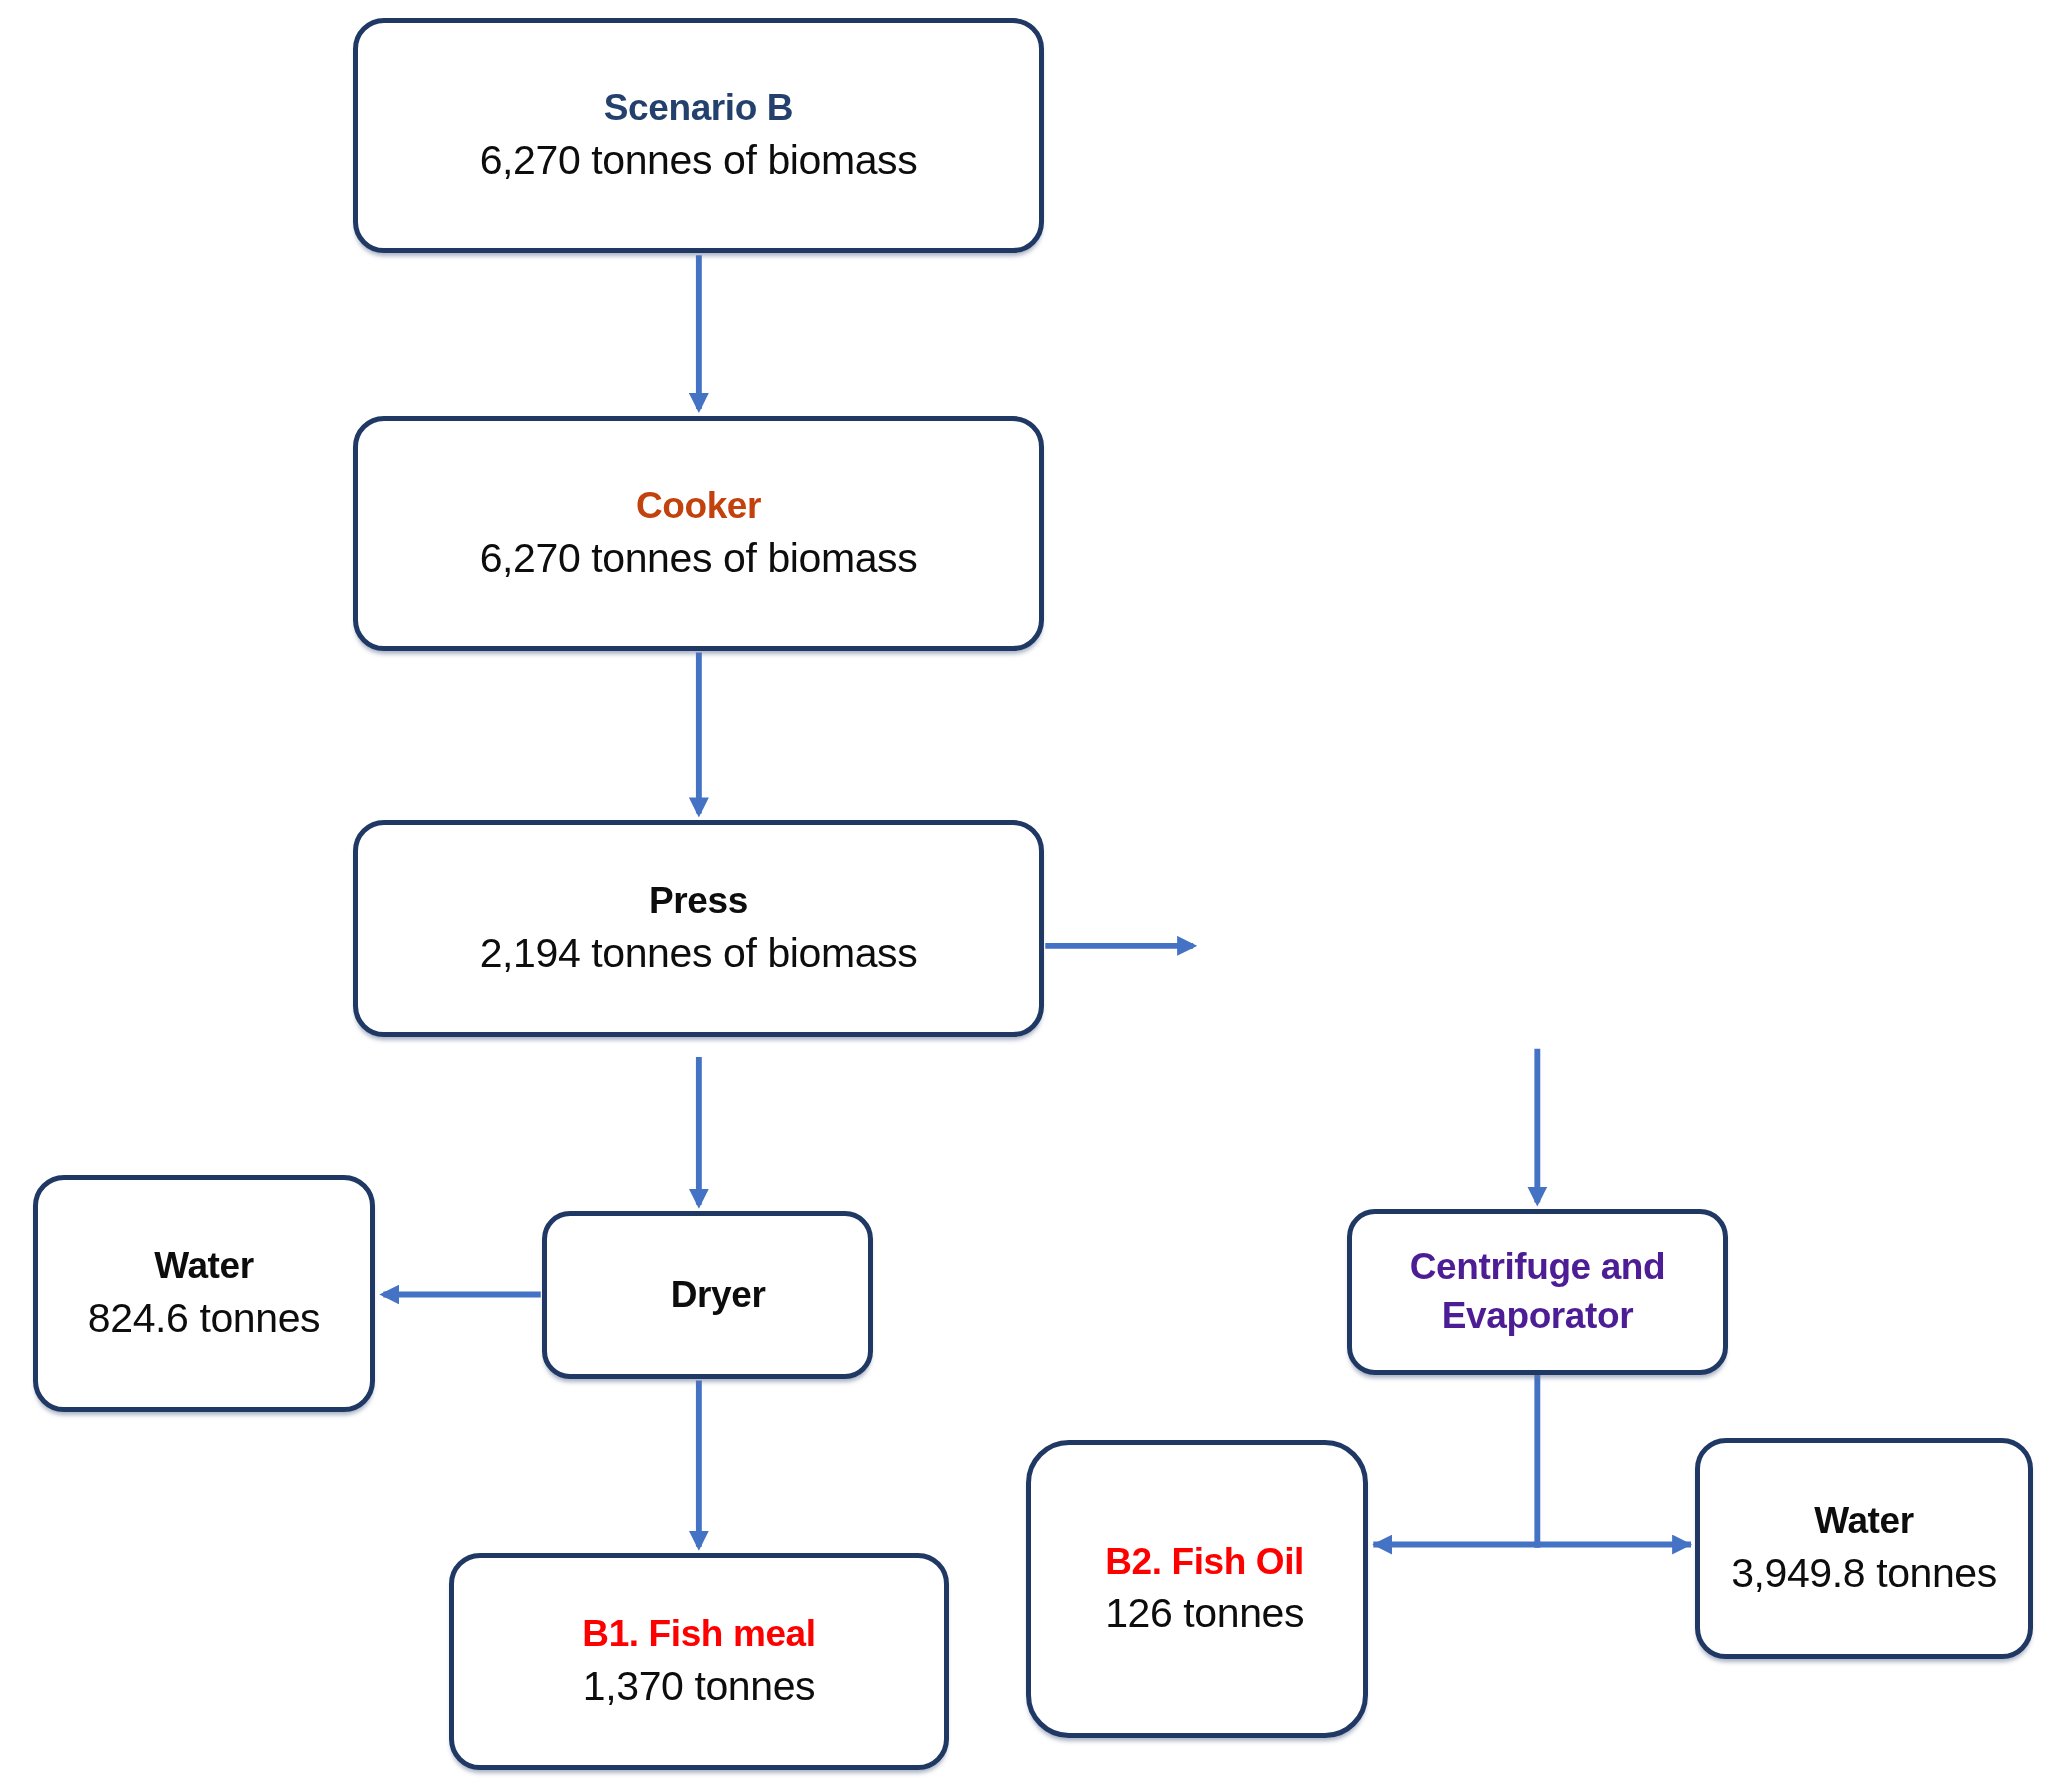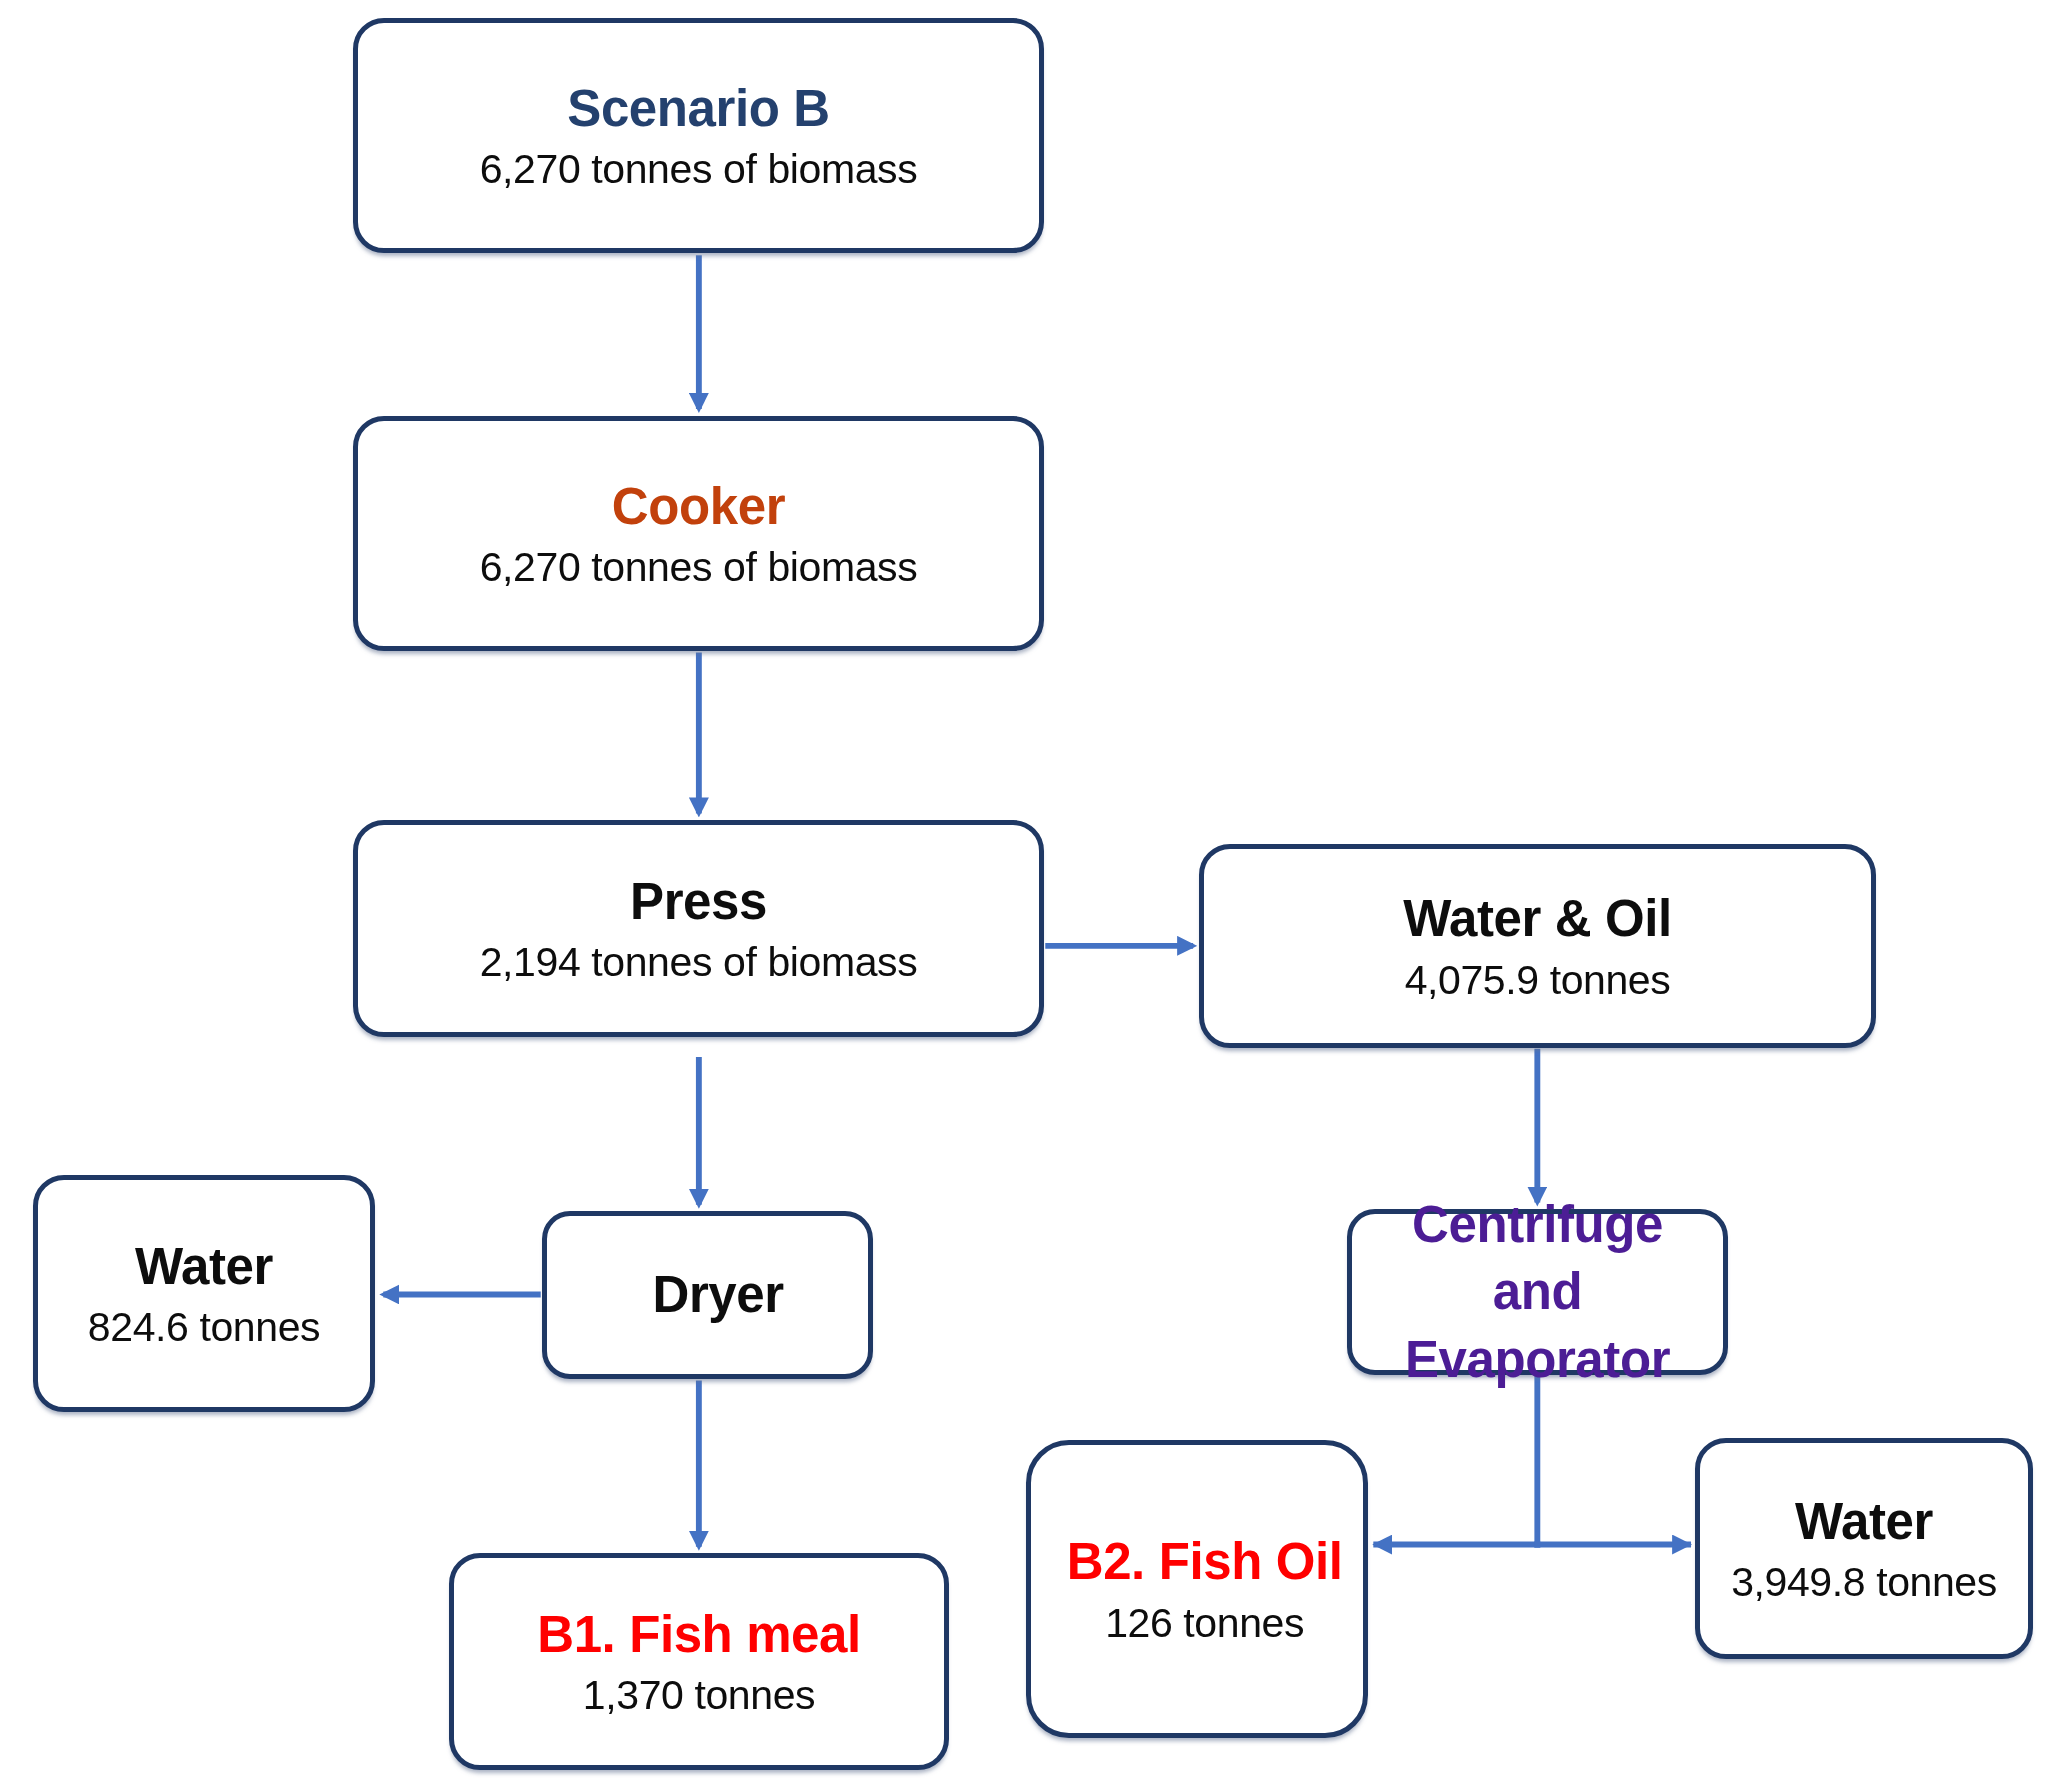--- a/index.html
+++ b/index.html
@@ -35,21 +35,21 @@
     box-shadow: 0 5.1px 4.4px -2.9px rgba(100, 115, 145, 0.55);
     display: flex;
     flex-direction: column;
     align-items: center;
     justify-content: center;
     text-align: center;
     padding: 0 8.8px;
   }
   .node .title {
     font-weight: bold;
-    font-size: 51px;
+    font-size: 37px;
     line-height: 1.32;
     color: #0D0D0D;
     letter-spacing: -0.4px;
   }
   .node .subtitle {
     font-weight: normal;
     font-size: 41px;
     line-height: 1.32;
     color: #0D0D0D;
     letter-spacing: -0.4px;
@@ -87,24 +87,20 @@
   <div class="node" style="left:353px; top:416px; width:691px; height:235px;">
     <div class="title" style="color: #c2410c;">Cooker</div>
     <div class="subtitle">6,270 tonnes of biomass</div>
   </div>
 
   <div class="node" style="left:353px; top:820px; width:691px; height:217px;">
     <div class="title" style="color: rgb(13, 13, 13);">Press</div>
     <div class="subtitle">2,194 tonnes of biomass</div>
   </div>
 
-  <div class="node" style="left:1199px; top:844px; width:677px; height:204px;">
-    <div class="title" style="color: rgb(13, 13, 13);">Water &amp; Oil</div>
-    <div class="subtitle">4,075.9 tonnes</div>
-  </div>
 
   <div class="node" style="left:33px; top:1175px; width:342px; height:237px;">
     <div class="title" style="color: rgb(13, 13, 13);">Water</div>
     <div class="subtitle">824.6 tonnes</div>
   </div>
 
   <div class="node" style="left:542px; top:1211px; width:331px; height:168px; border-radius:28px;padding-left:30px;">
     <div class="title" style="color: rgb(13, 13, 13);">Dryer</div>
   </div>
 

